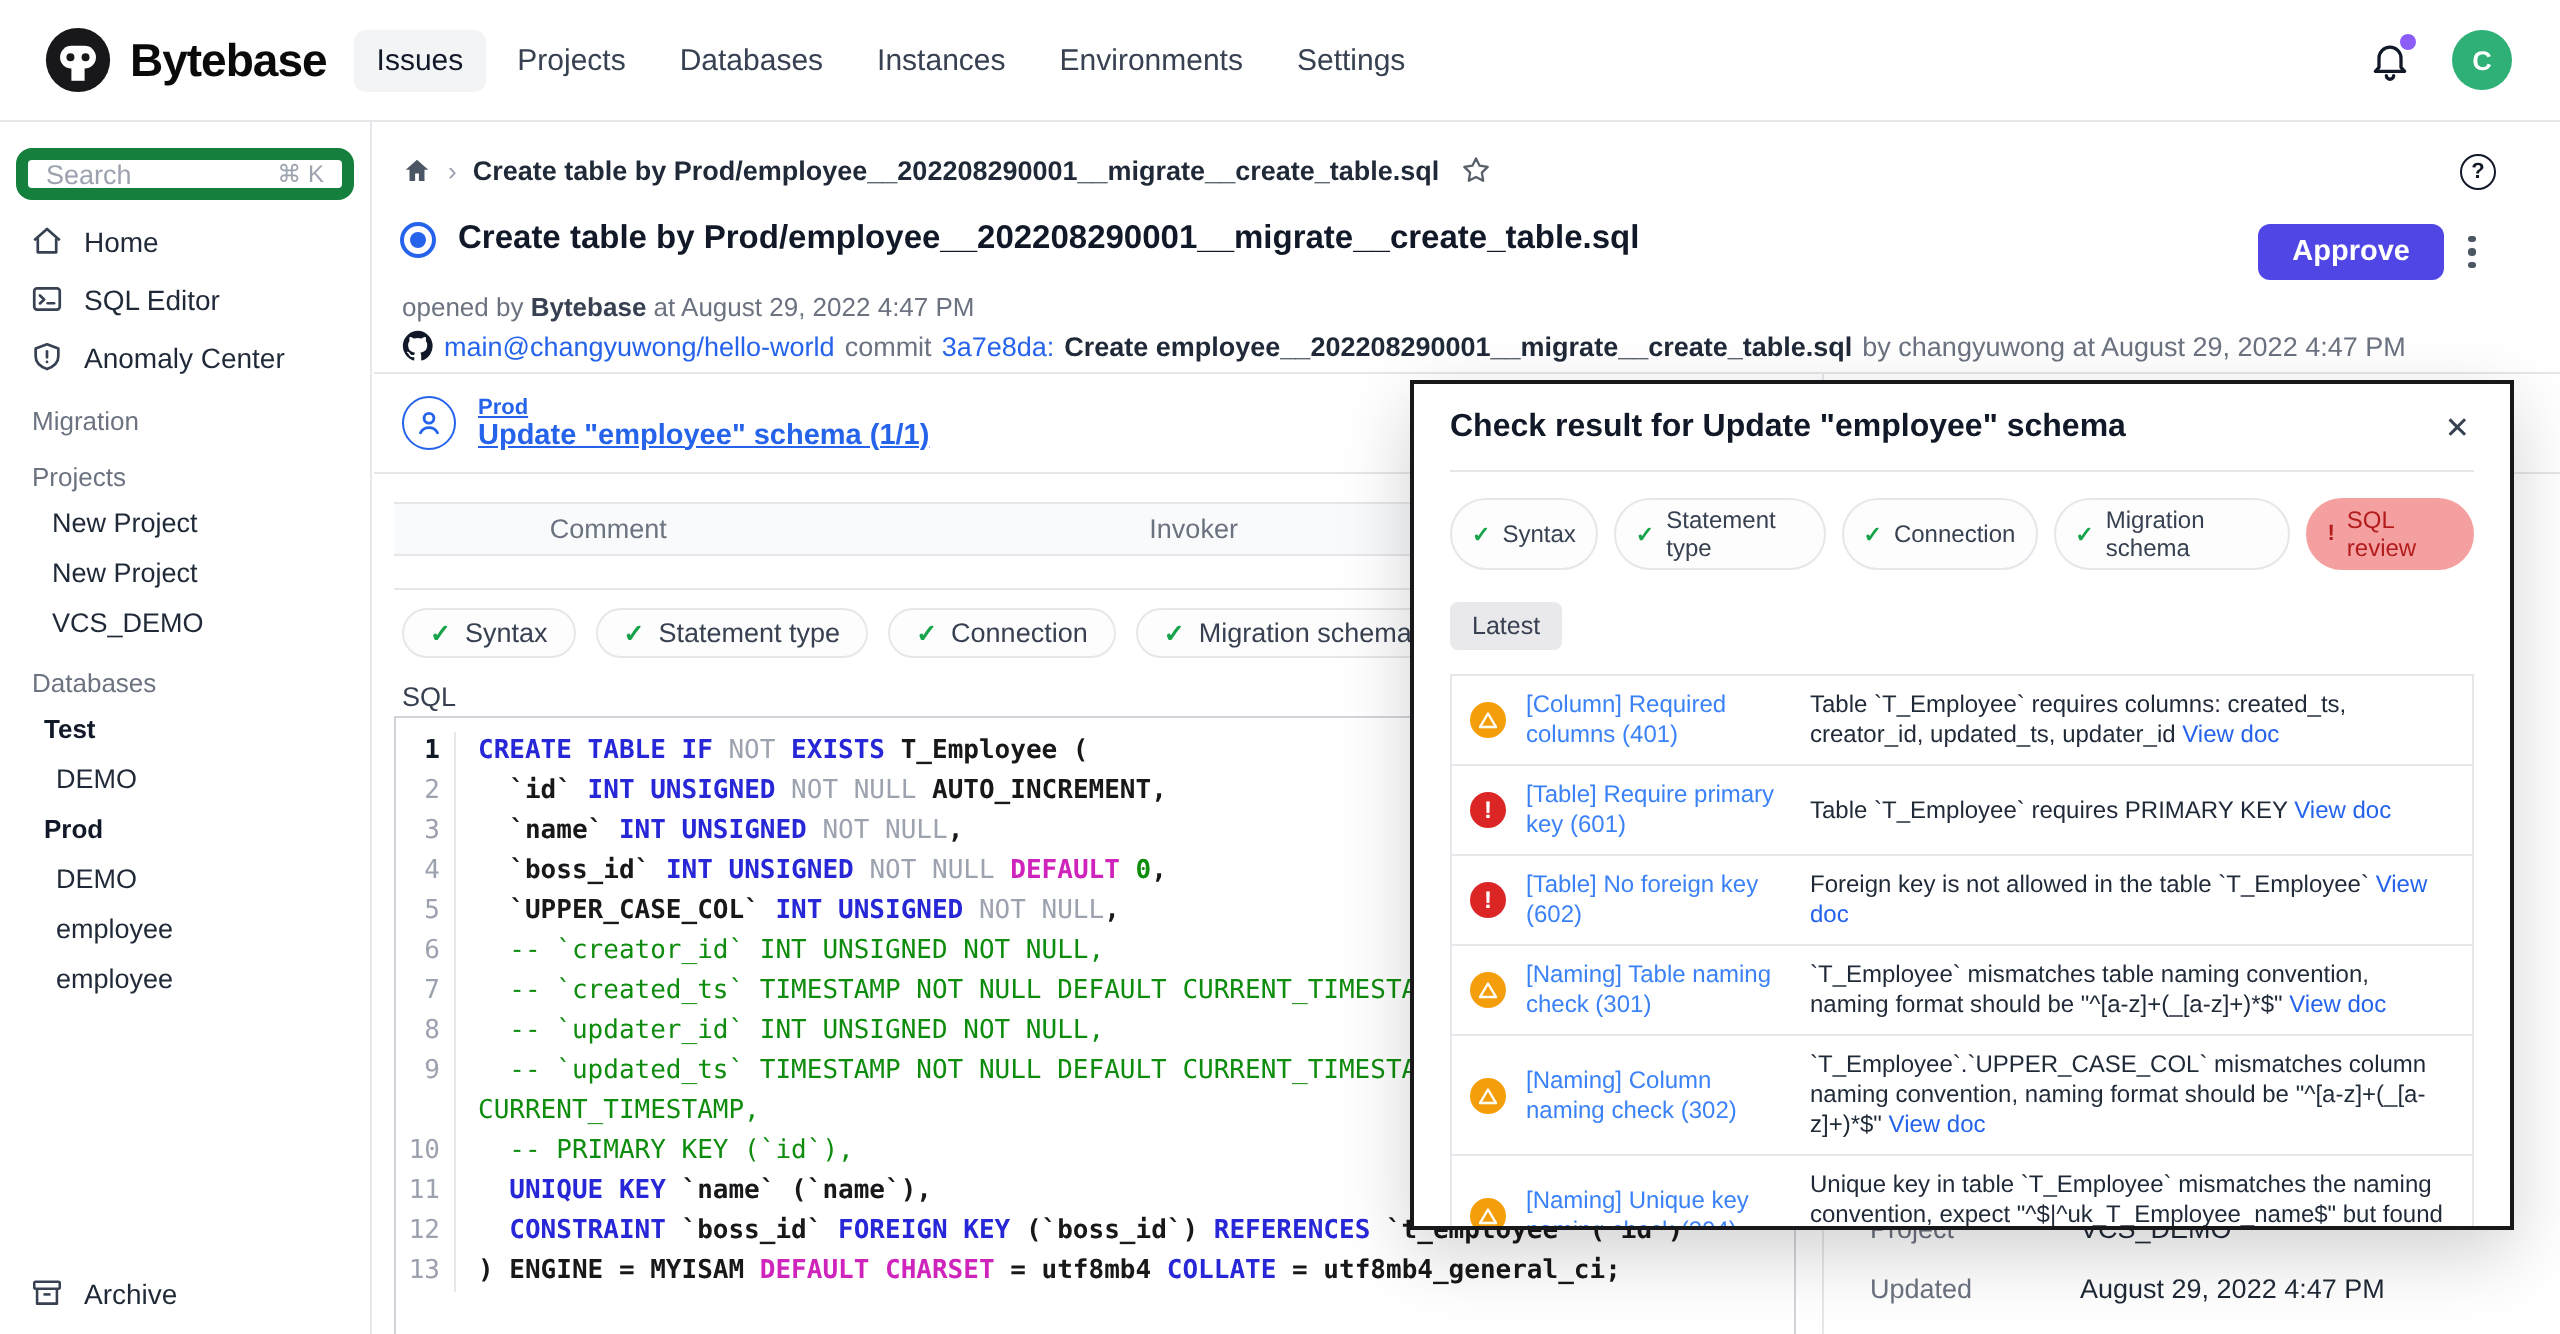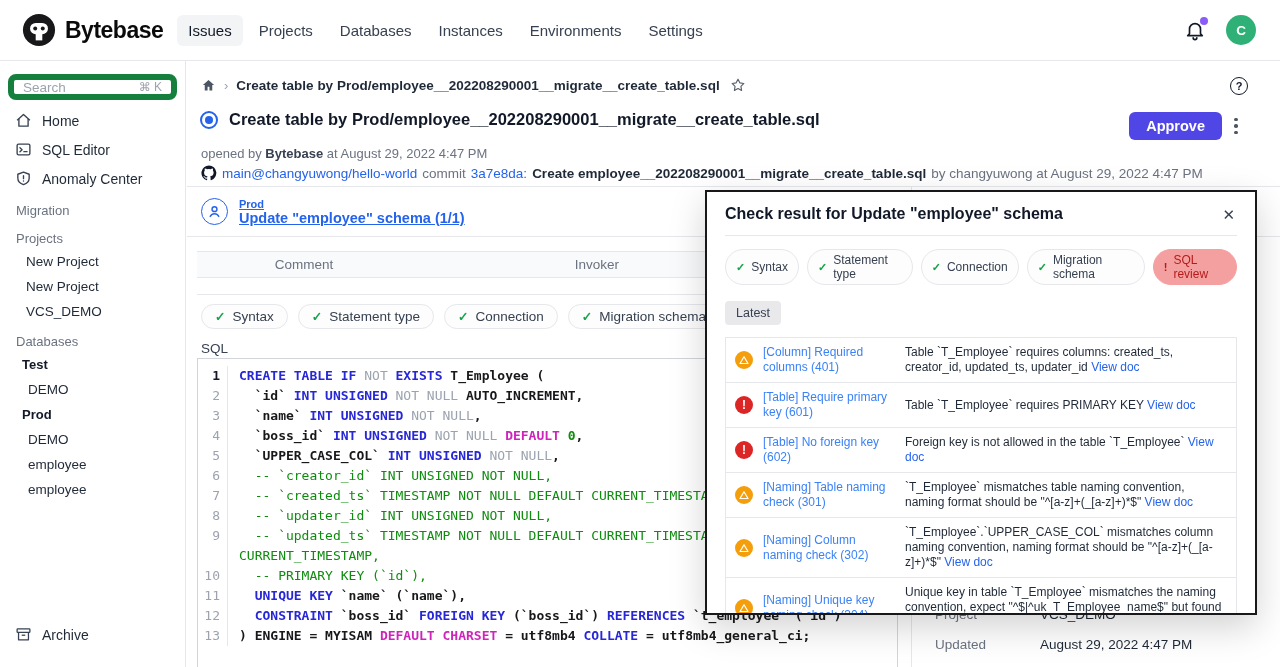--- a/index.html
+++ b/index.html
@@ -31,21 +31,21 @@
   .search-kbd { margin-left:auto; font-size:12px; color:#9ca3af; }
   .side-item { display:flex; align-items:center; gap:10px; padding:6px 15px; font-size:14px;
                color:#1f2937; cursor:pointer; }
   .s-ic { width:17px; height:17px; color:#374151; flex:0 0 auto; }
   .s-ic svg { width:100%; height:100%; display:block; }
   .side-title { padding:10px 16px 3px; font-size:13px; color:#6b7280; }
   .side-sub { padding:5px 16px 5px 26px; font-size:13.5px; color:#1f2937; cursor:pointer; }
   .side-sub.bold { font-weight:700; padding-left:22px; color:#111827; font-size:13px; }
   .side-sub.indent { padding-left:28px; }
   .side-spacer { flex:1; }
-  .archive { margin-bottom:18px; }
+  .archive { margin-bottom:6px; }
   .plan-bar { border-top:1px solid #e5e7eb; height:36px; display:flex; align-items:center;
               gap:6px; padding:0 12px; }
   .sparkle { width:15px; height:15px; color:#111827; }
   .sparkle svg { width:100%; height:100%; display:block; }
   .plan-label { font-size:14px; font-weight:700; color:#111827; }
   .plan-ver { margin-left:auto; font-size:13px; color:#9ca3af; }
 
   
   .content { position:absolute; left:187px; top:61px; right:0; bottom:0; background:#fff; }
   .breadcrumb { position:absolute; left:14px; top:16px; display:flex; align-items:center; gap:8px; }

